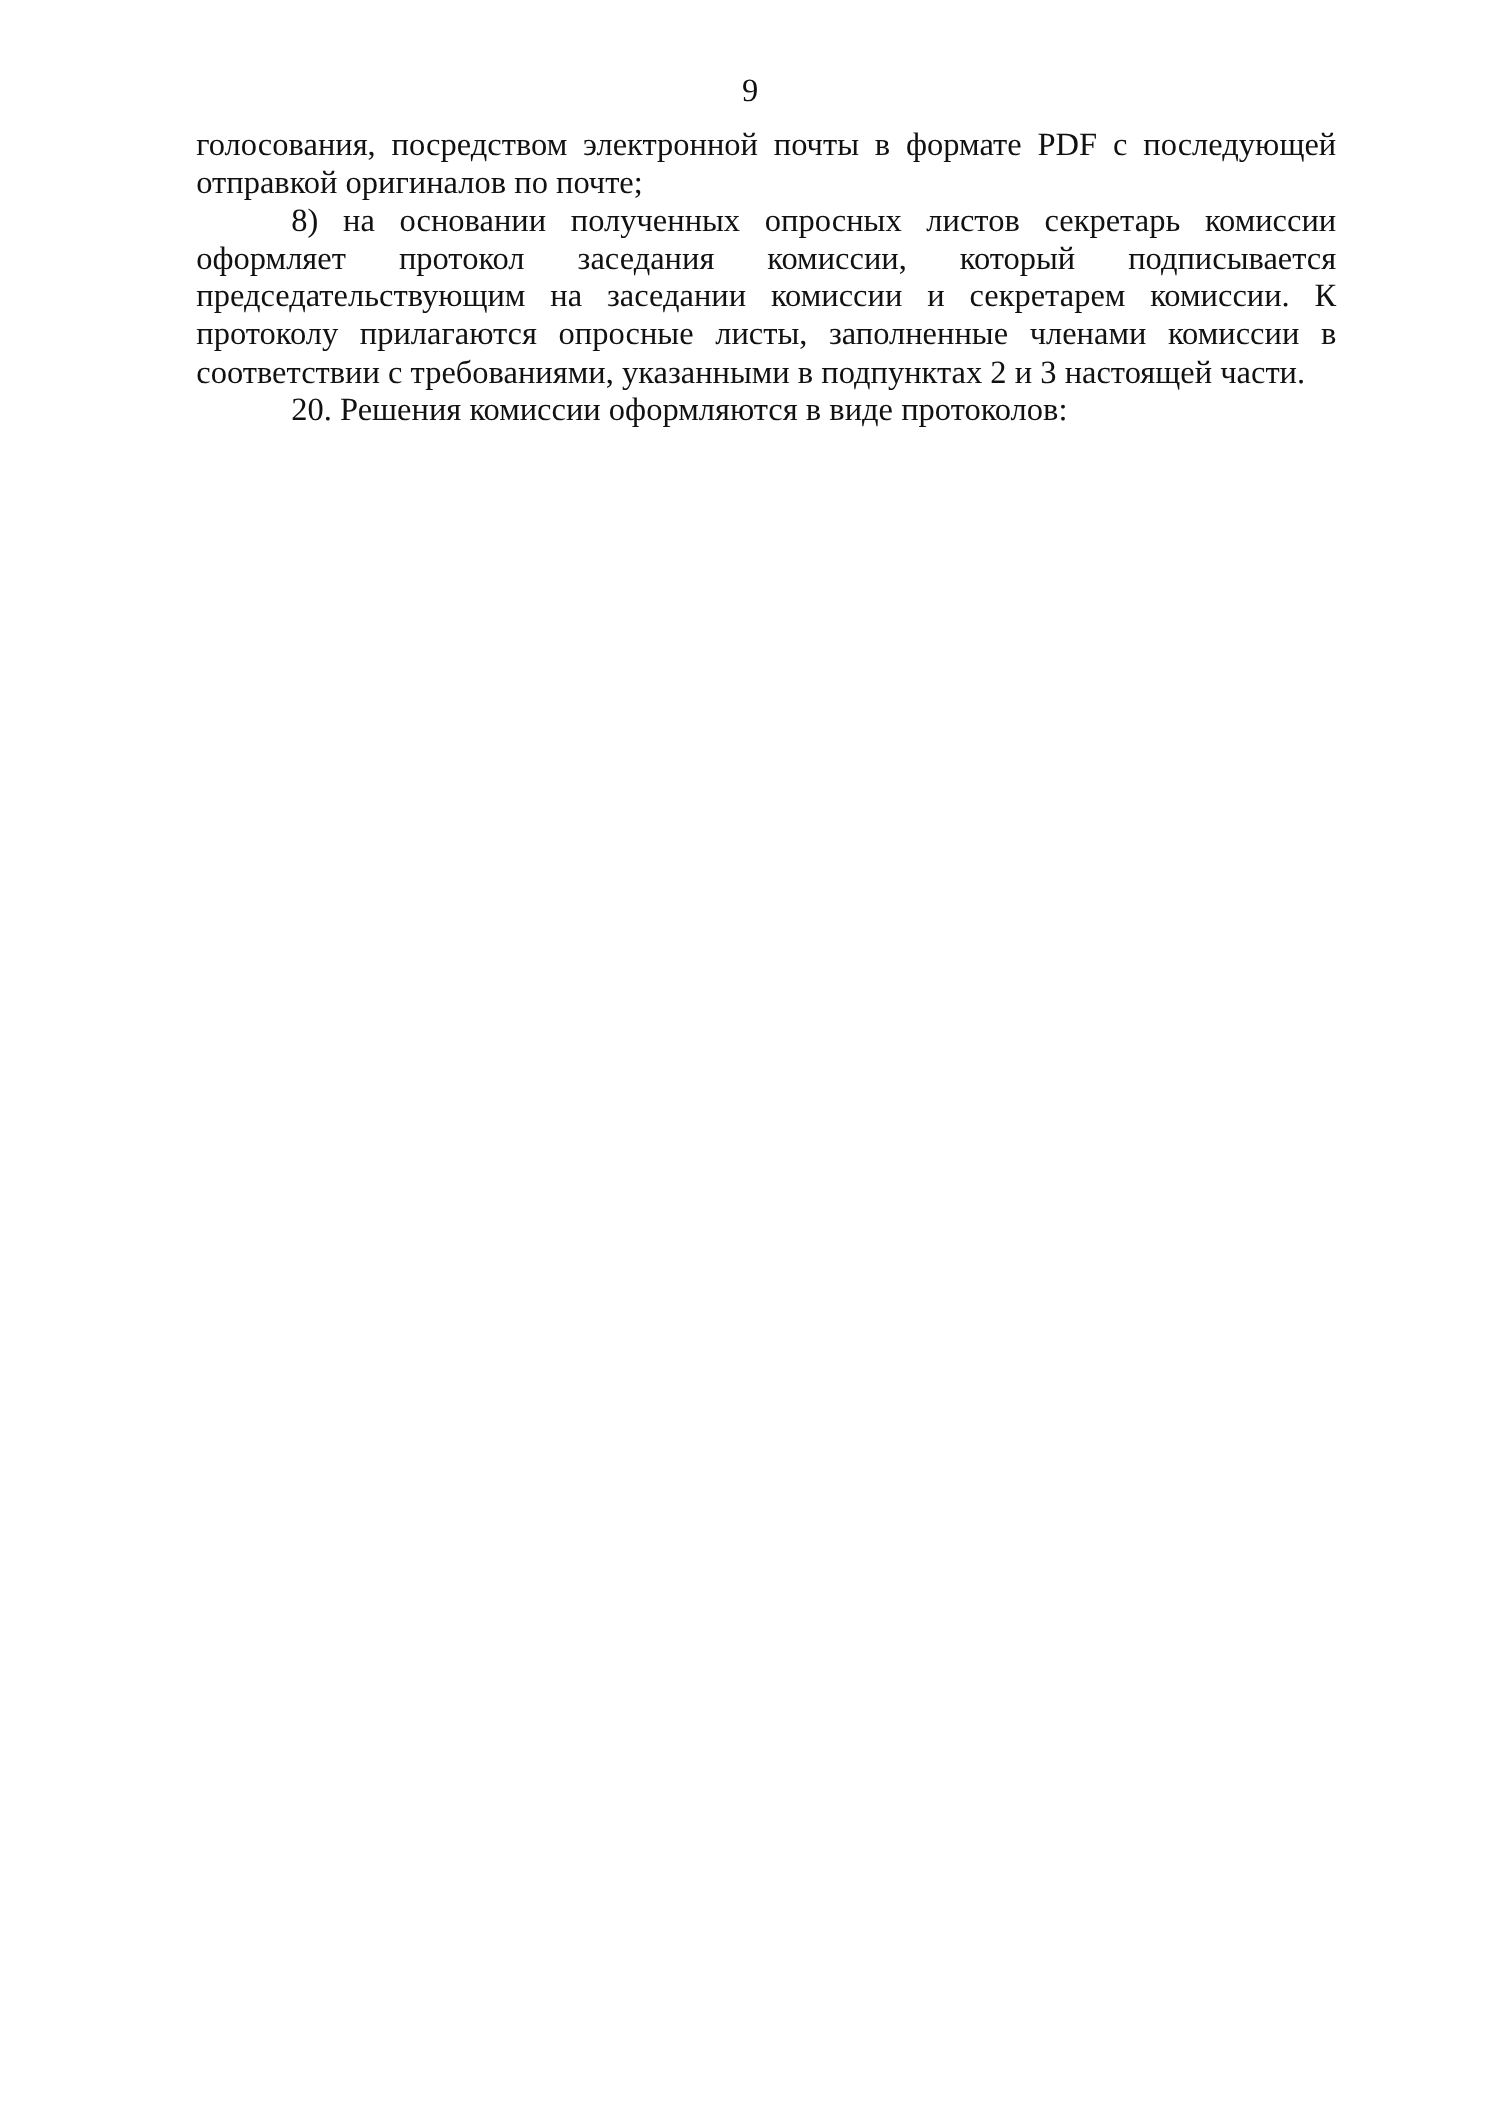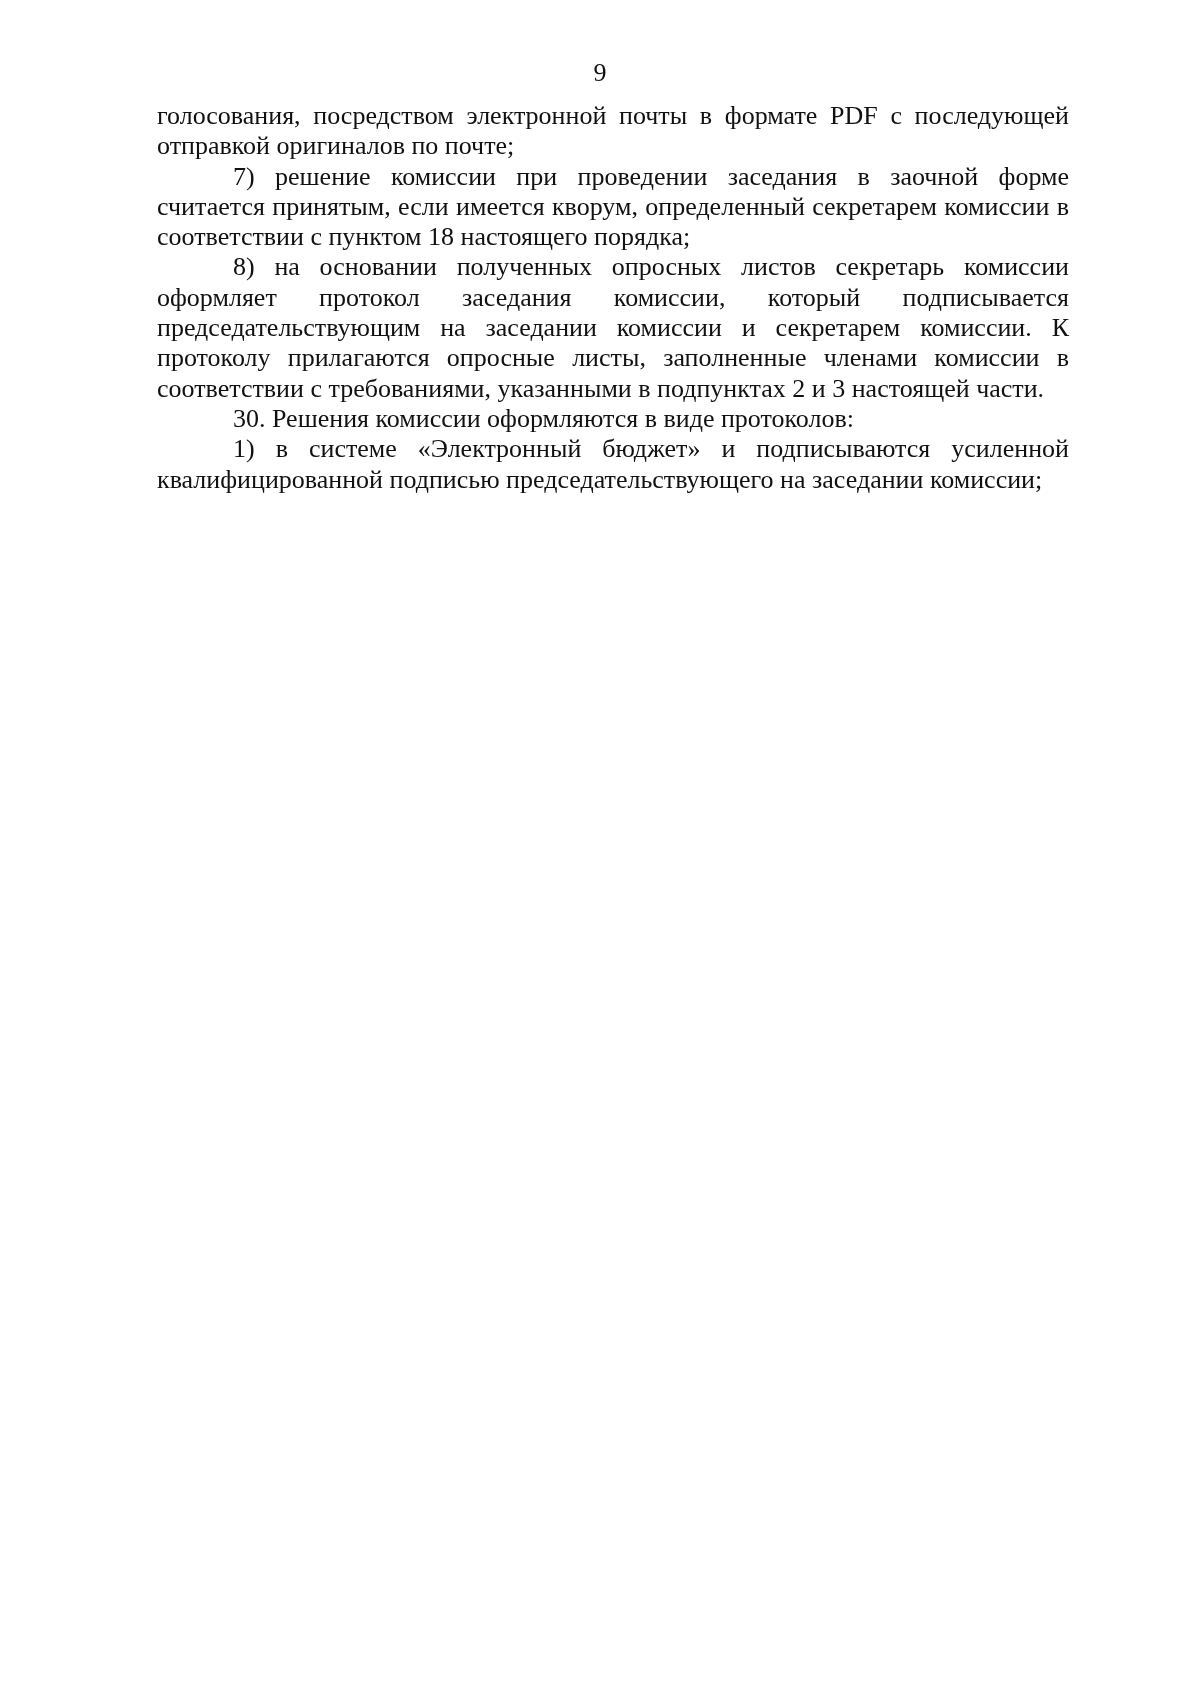--- a/index.html
+++ b/index.html
@@ -22,18 +22,16 @@
     }
     .text p.indent { text-indent: 76px; }
   </style>
 </head>
 <body>
 
 <div class="page">
   <div class="page-number">9</div>
   <div class="text">
     <p>голосования, посредством электронной почты в формате PDF с последующей отправкой оригиналов по почте;</p>
-    <p class="indent">7) решение комиссии при проведении заседания в заочной форме считается принятым, если имеется кворум, определенный секретарем комиссии в соответствии с пунктом 18 настоящего порядка;</p>
     <p class="indent">8) на основании полученных опросных листов секретарь комиссии оформляет протокол заседания комиссии, который подписывается председательствующим на заседании комиссии и секретарем комиссии. К протоколу прилагаются опросные листы, заполненные членами комиссии в соответствии с требованиями, указанными в подпунктах 2 и 3 настоящей части.</p>
-    <p class="indent">30. Решения комиссии оформляются в виде протоколов:</p>
-    <p class="indent">1) в системе «Электронный бюджет» и подписываются усиленной квалифицированной подписью председательствующего на заседании комиссии;</p>
+    <p class="indent">20. Решения комиссии оформляются в виде протоколов:</p>
   </div>
 </div>
 
 </body></html>

